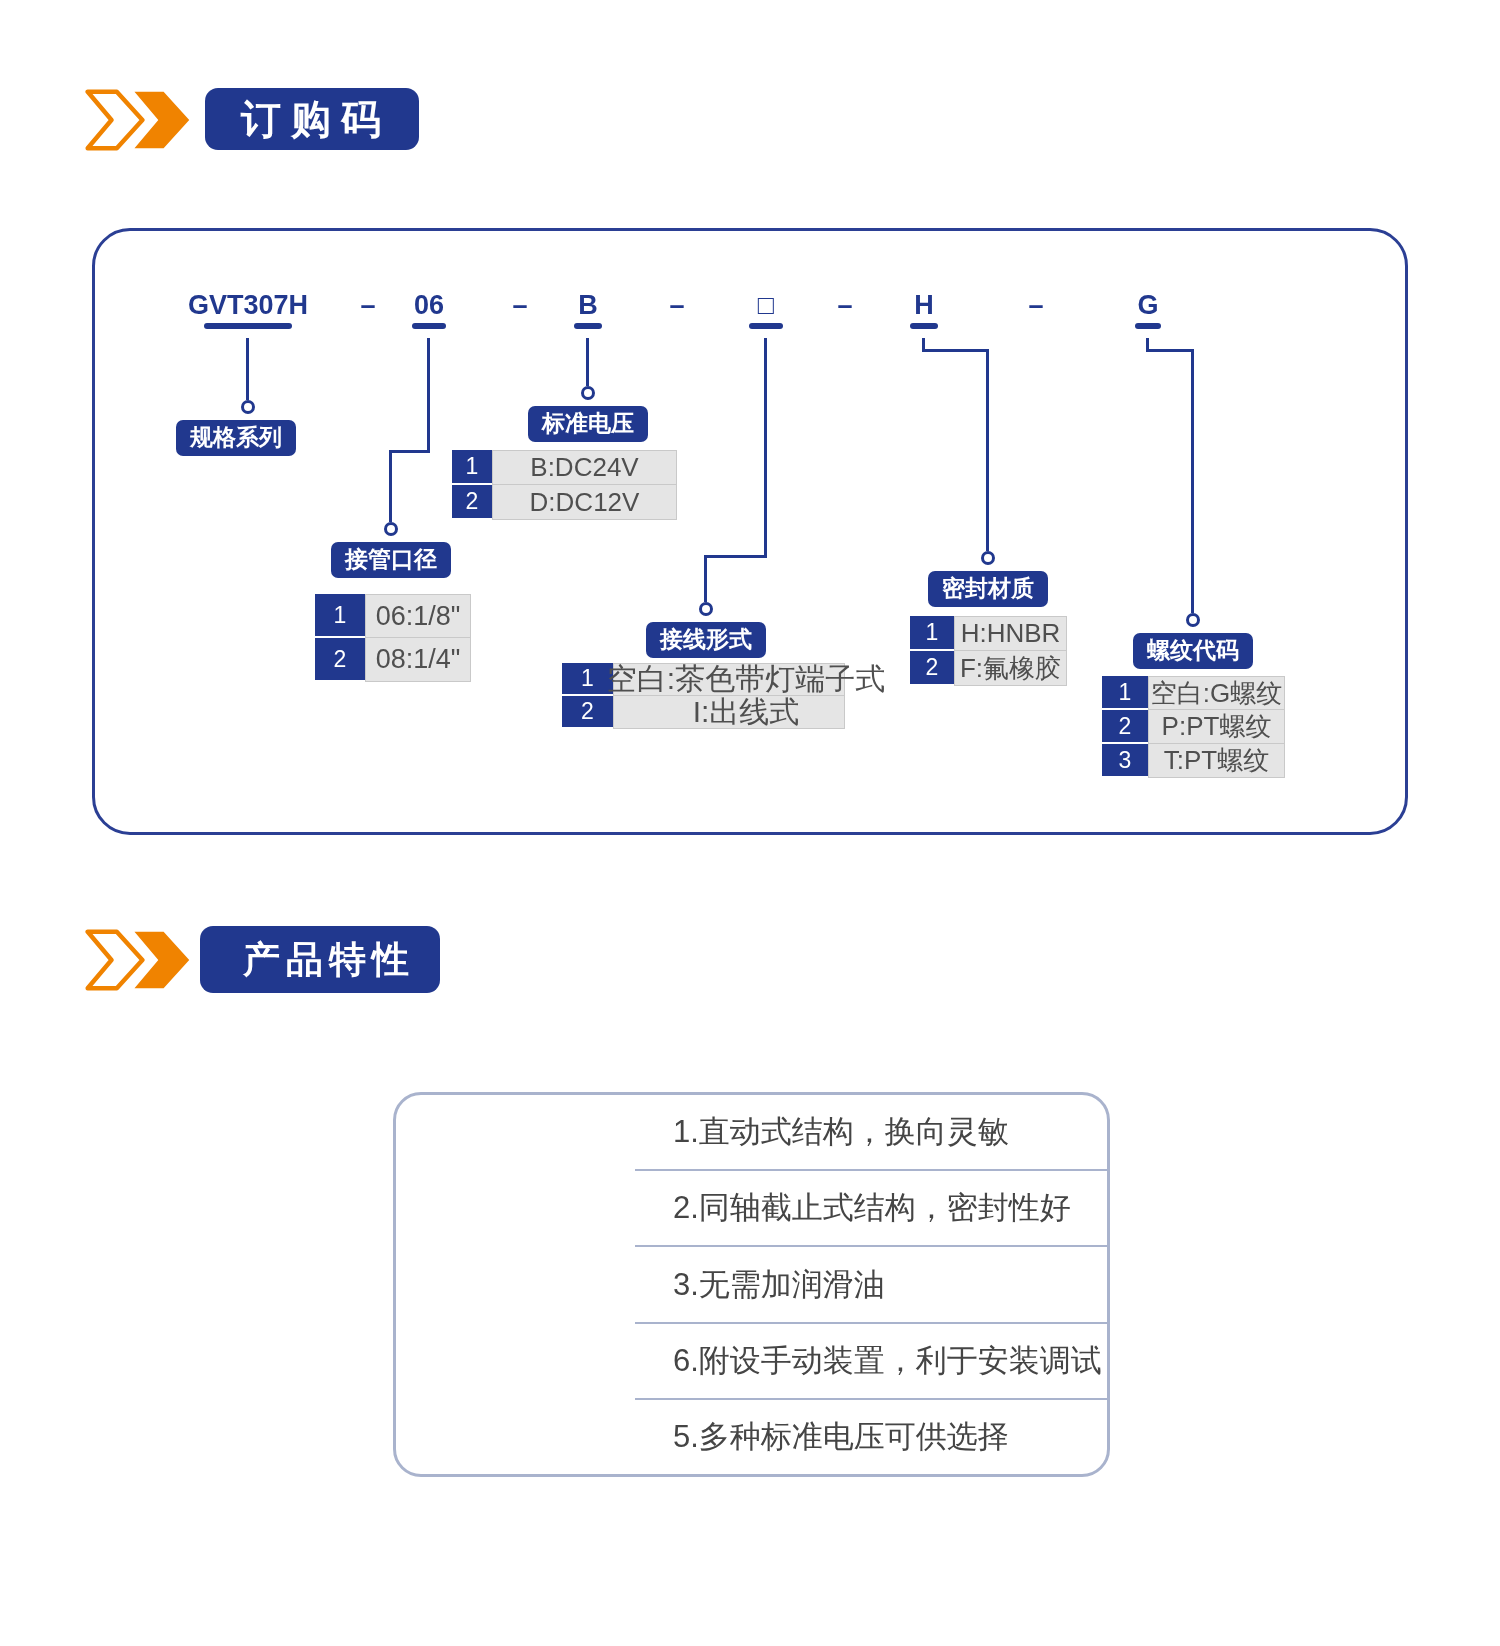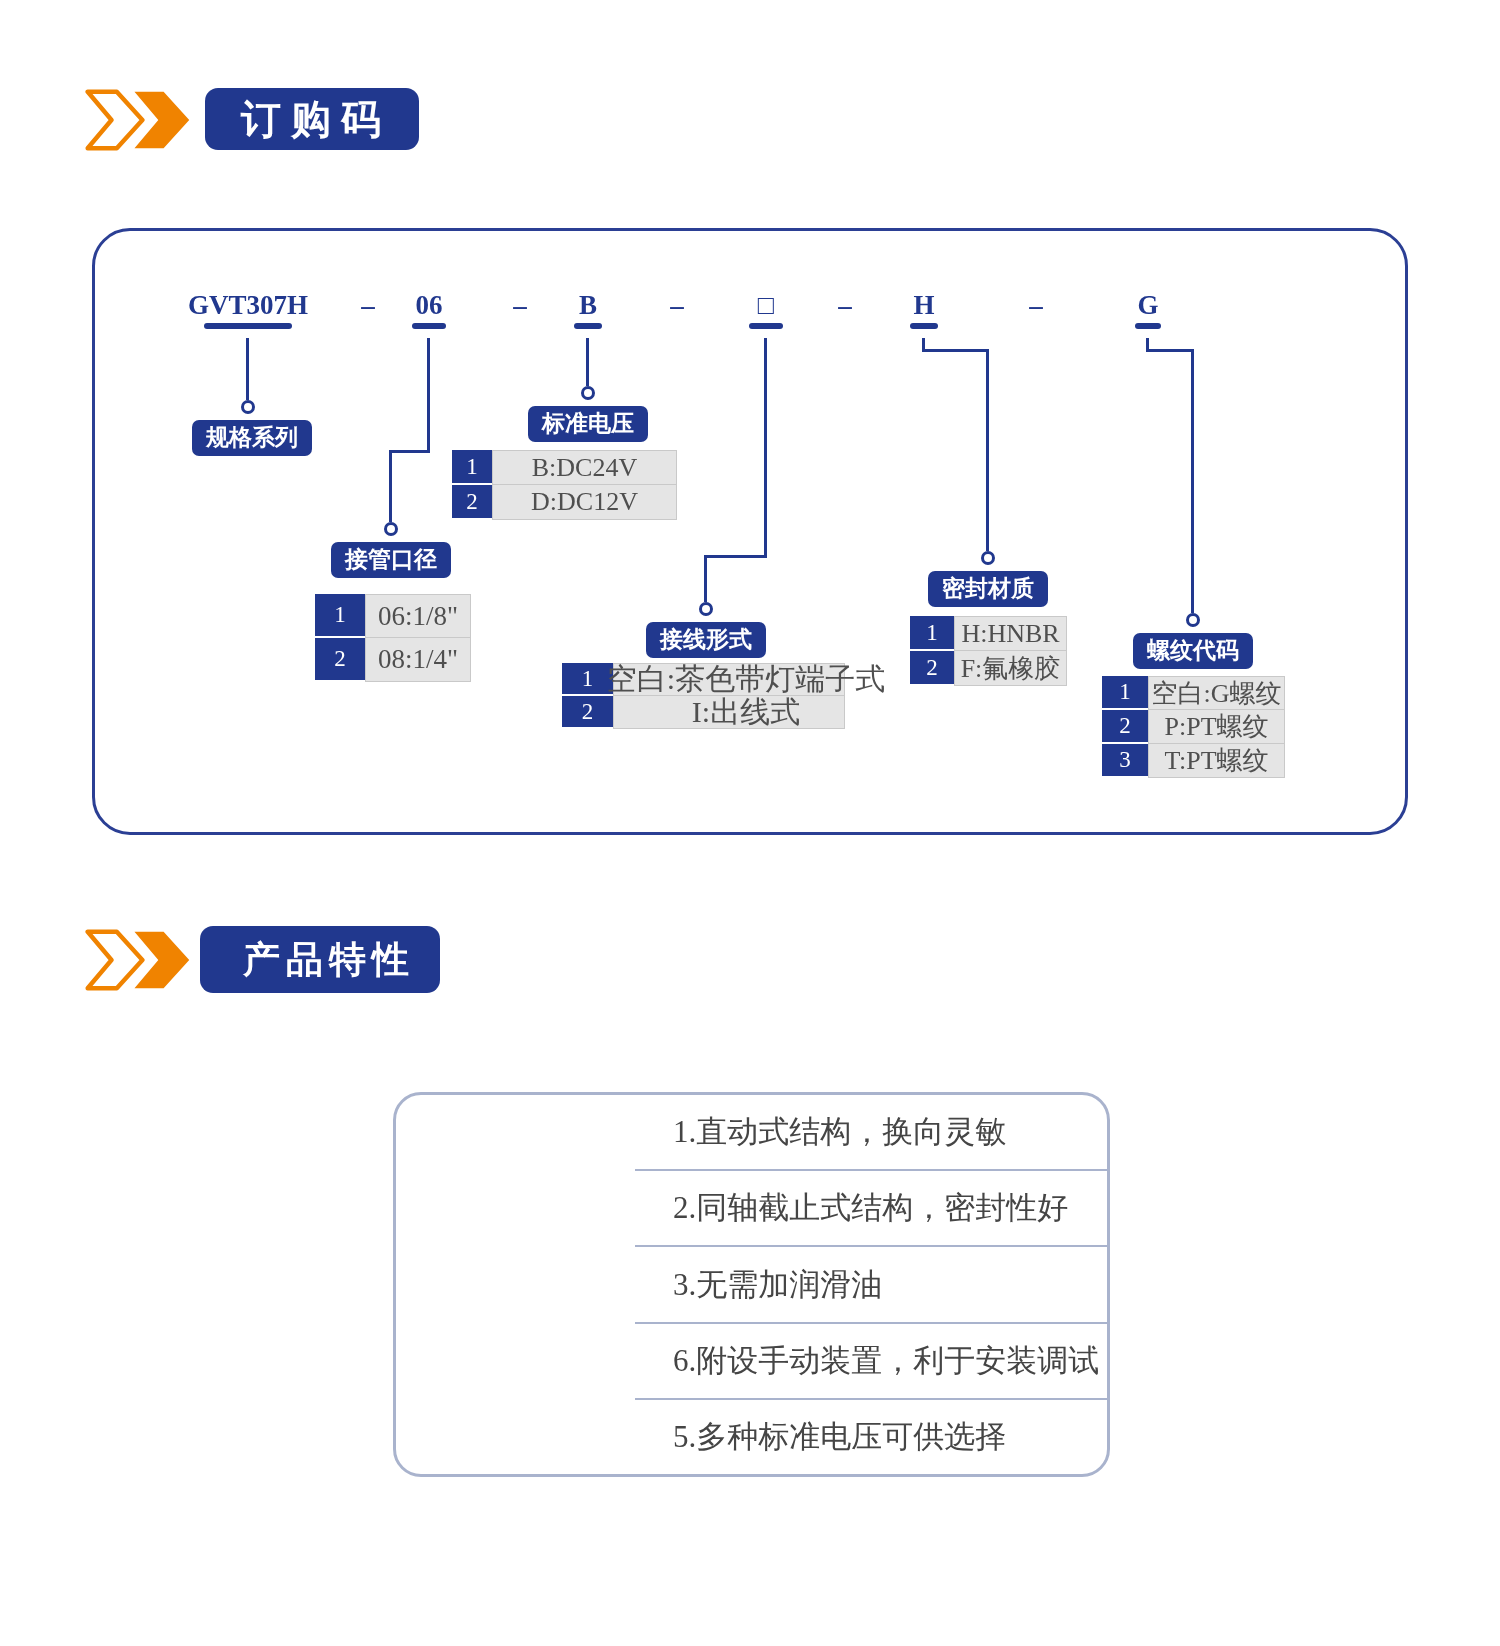--- a/index.html
+++ b/index.html
@@ -6,21 +6,21 @@
     --navy:#21388e;
     --panel-navy:#2a3a86;
     --orange:#f08300;
     --val-text:#4f4f4f;
     --tbl-border:#c9c9c9;
     --fborder:#a9b3cd;
   }
   html,body{margin:0;padding:0;background:#fff;}
   .page{
     position:relative;width:1500px;height:1646px;background:#ffffff;overflow:hidden;
-    font-family:Liberation Serif, serif;
+    font-family:Liberation Sans, sans-serif;
   }
   
   .chev{position:absolute;}
   .sec-title{
     position:absolute;background:var(--navy);color:#fff;font-weight:bold;
     display:flex;align-items:center;justify-content:center;border-radius:13px;
   }
   
   .ocontainer{
     position:absolute;left:92px;top:228px;width:1316px;height:607px;
@@ -109,21 +109,21 @@
 
   <div class="uline" style="left:248px;width:88px"></div>
   <div class="uline" style="left:429px;width:34px"></div>
   <div class="uline" style="left:588px;width:28px"></div>
   <div class="uline" style="left:766px;width:34px"></div>
   <div class="uline" style="left:924px;width:28px"></div>
   <div class="uline" style="left:1148px;width:26px"></div>
 
   <div class="ln" style="left:246px;top:338px;width:3px;height:62px"></div>
   <div class="dot" style="left:248px;top:400px"></div>
-  <div class="tag" style="left:252px;top:420px">规格系列</div>
+  <div class="tag" style="left:236px;top:420px">规格系列</div>
 
   <div class="ln" style="left:427px;top:338px;width:3px;height:115px"></div>
   <div class="ln" style="left:389px;top:450px;width:41px;height:3px"></div>
   <div class="ln" style="left:389px;top:450px;width:3px;height:72px"></div>
   <div class="dot" style="left:391px;top:522px"></div>
   <div class="tag" style="left:391px;top:542px">接管口径</div>
   <div class="otable t2" style="left:315px;top:594px">
     <div class="orow">
       <div class="onum">1</div>
       <div class="oval">06:1/8"</div>

